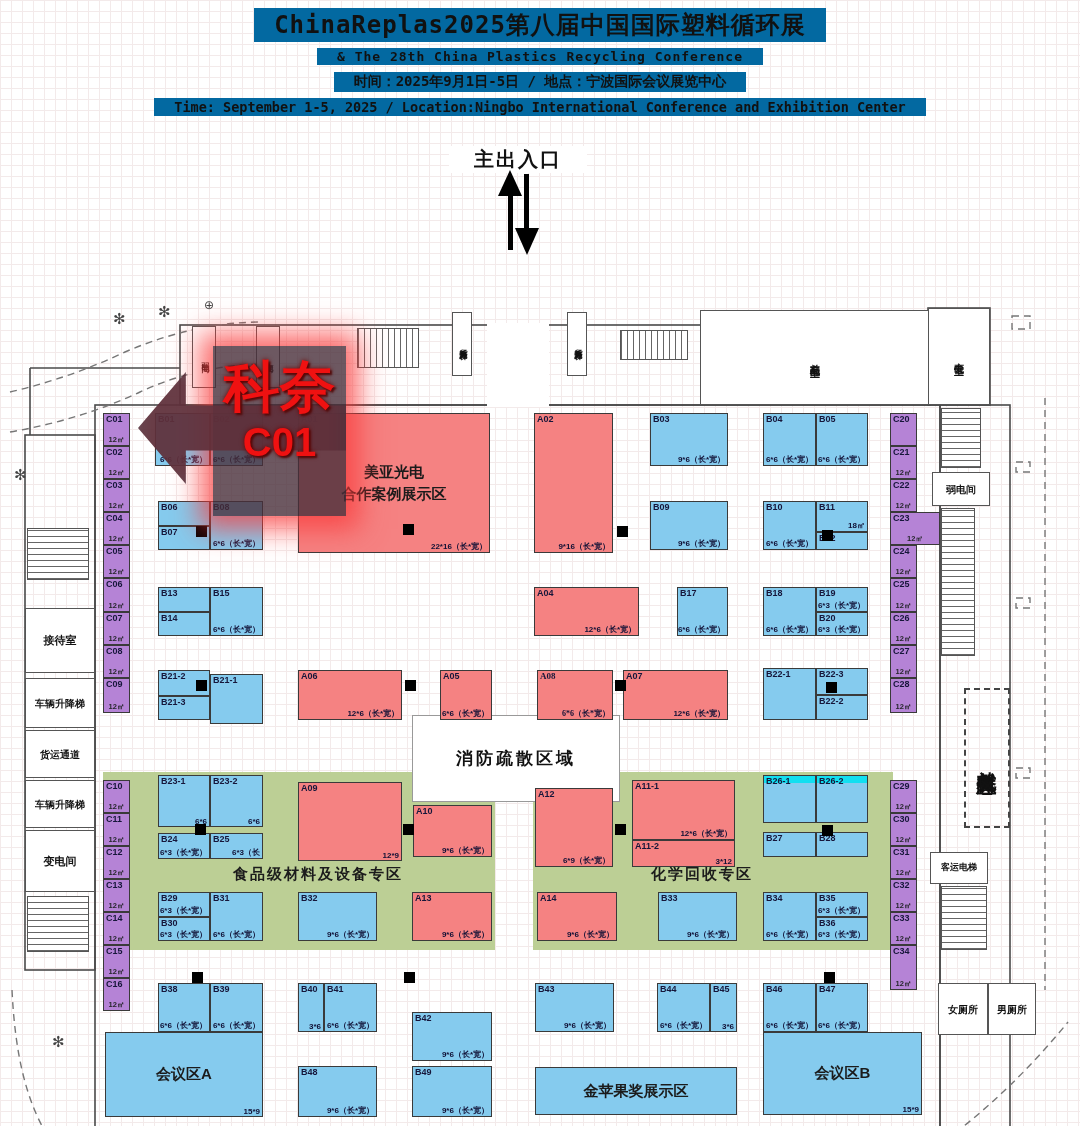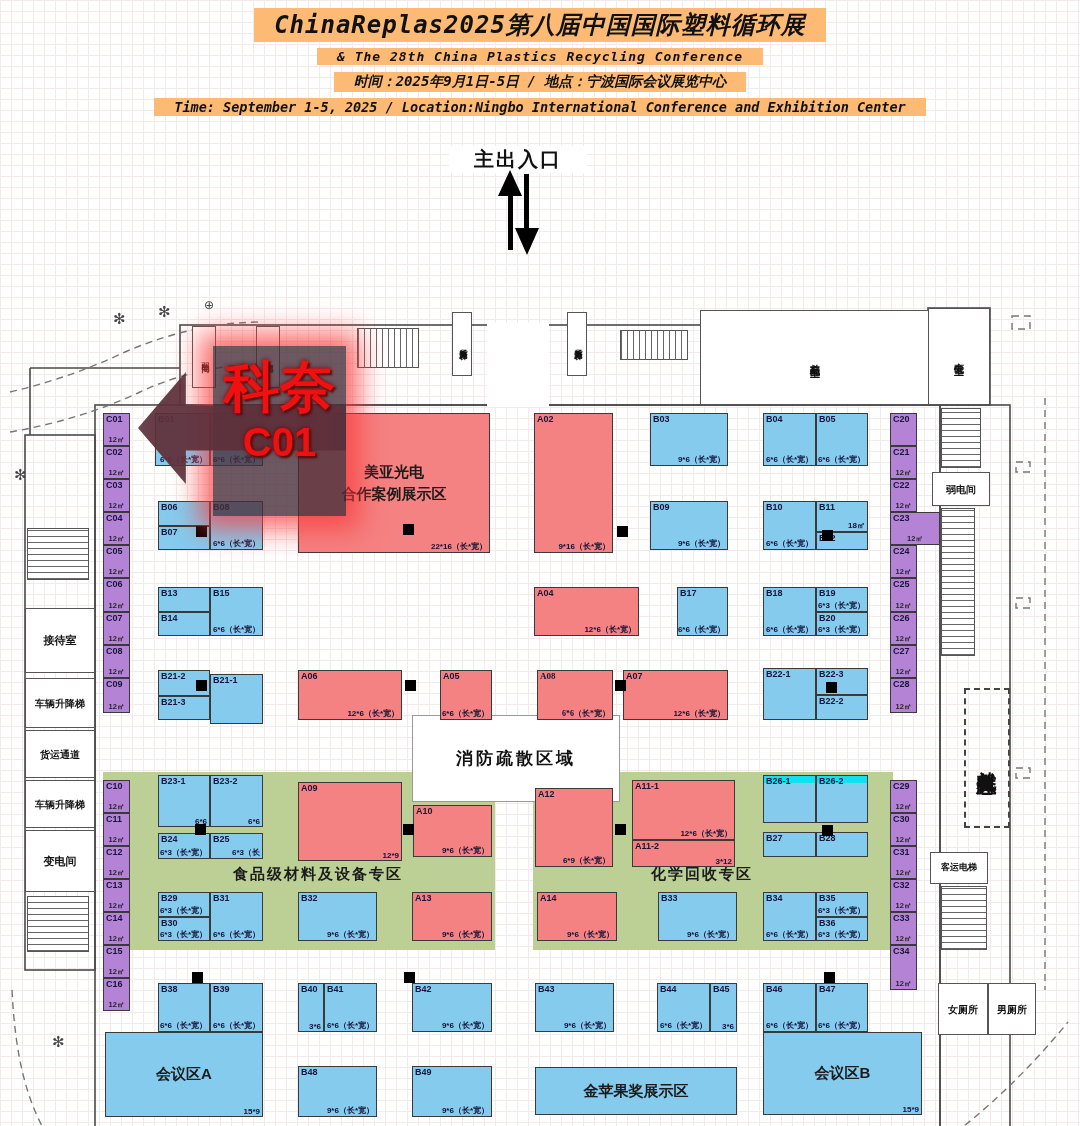--- a/index.html
+++ b/index.html
@@ -4,21 +4,21 @@
 <style>
   html,body{margin:0;padding:0;}
   body{
     width:1080px;height:1126px;position:relative;overflow:hidden;
     font-family:"Liberation Sans","DejaVu Sans",sans-serif;color:#111;
     background-color:#fff;
     background-image:linear-gradient(#f3eaea 1px,transparent 1px),linear-gradient(90deg,#f3eaea 1px,transparent 1px);
     background-size:11px 11px;
   }
   #header{position:absolute;top:0;left:0;width:1080px;text-align:center;z-index:30;}
-  .hline{display:inline-block;background:#fdba74;padding:1px 20px;font-family:"DejaVu Sans Mono","Liberation Mono",monospace;font-weight:bold;font-style:italic;}
+  .hline{display:inline-block;background:#0369a1;padding:1px 20px;font-family:"DejaVu Sans Mono","Liberation Mono",monospace;font-weight:bold;}
   #h-title{font-size:24px;margin-top:8px;letter-spacing:1px;}
   #h-sub{font-size:13px;margin-top:6px;letter-spacing:1px;}
   #h-cn{font-size:14px;margin-top:7px;}
   #h-en{font-size:13.5px;margin-top:6px;}
   #plan{position:absolute;left:0;top:140px;width:1080px;height:986px;}
   #plan > *{position:absolute;}
   svg.walls{left:0;top:0;z-index:1;}
   .zone{background:#bccf95;z-index:2;}
   .zlabel{position:absolute;font-size:15px;font-weight:bold;color:#1c1c1c;white-space:nowrap;letter-spacing:2px;}
   .firebox{background:#fff;border:1px solid #999;z-index:4;display:flex;align-items:center;justify-content:center;
@@ -330,21 +330,21 @@
       <span class="bsize">6*6（长*宽）</span>
     </div>
     <div class="booth b" style="left: 298px; top: 843px; width: 26px; height: 49px;">
       <span class="bid">B40</span>
       <span class="bsize">3*6</span>
     </div>
     <div class="booth b" style="left: 324px; top: 843px; width: 53px; height: 49px;">
       <span class="bid">B41</span>
       <span class="bsize">6*6（长*宽）</span>
     </div>
-    <div class="booth b" style="left: 412px; top: 843px; width: 80px; height: 49px;">
+    <div class="booth b" style="left: 412px; top: 872px; width: 80px; height: 49px;">
       <span class="bid">B42</span>
       <span class="bsize">9*6（长*宽）</span>
     </div>
     <div class="booth b" style="left: 535px; top: 843px; width: 79px; height: 49px;">
       <span class="bid">B43</span>
       <span class="bsize">9*6（长*宽）</span>
     </div>
     <div class="booth b" style="left: 657px; top: 843px; width: 53px; height: 49px;">
       <span class="bid">B44</span>
       <span class="bsize">6*6（长*宽）</span>

